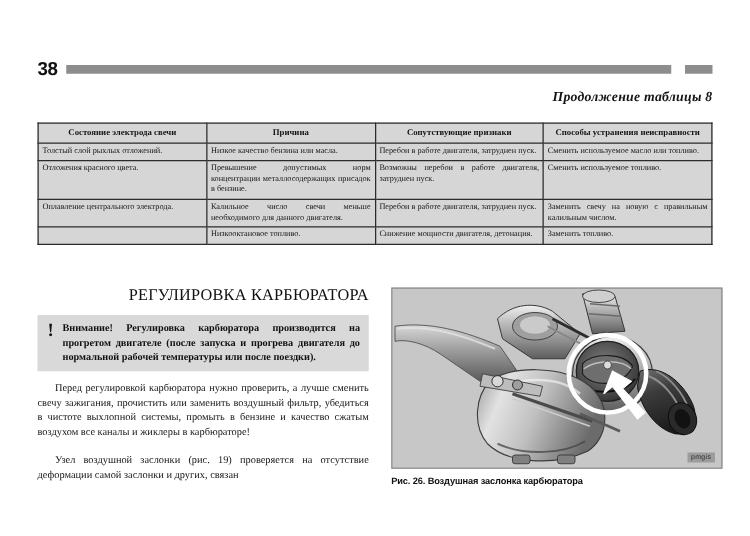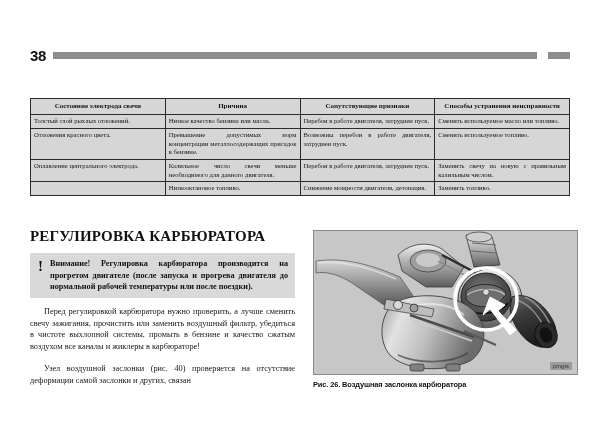--- a/index.html
+++ b/index.html
@@ -118,23 +118,23 @@
 
   
   .leftcol {
     position: absolute;
     left: 30px;
     top: 212px;
     width: 265px;
   }
   h2.sec {
     font-family: "Liberation Serif", "DejaVu Serif", serif;
-    font-weight: bold;
-    font-size: 15px;
-    text-align: left;
+    font-weight: normal;
+    font-size: 13px;
+    text-align: right;
     margin: 0 0 8px 0;
     letter-spacing: 0.2px;
     color: #111;
   }
   .warnbox {
     background: #d9d9d9;
     padding: 5px 7px 5px 7px;
     display: flex;
     gap: 6px;
     align-items: flex-start;
@@ -220,20 +220,21 @@
 <body>
 
 <div class="page">
 
   <div class="runhead">
     <span class="runhead-page">38</span>
     <span class="runhead-rule"></span>
     <span class="runhead-tail"></span>
   </div>
 
+  <div class="tbl-cont">Продолжение таблицы 8</div>
 
   <div class="tbl-wrap">
     <table class="spark">
       <thead>
         <tr>
           <th class="c1">Состояние электрода свечи</th>
           <th class="c2">Причина</th>
           <th class="c3">Сопутствующие признаки</th>
           <th class="c4">Способы устранения неисправности</th>
         </tr>
@@ -270,21 +271,21 @@
   <div class="leftcol">
     <h2 class="sec">РЕГУЛИРОВКА КАРБЮРАТОРА</h2>
 
     <div class="warnbox">
       <div class="warn-icon">!</div>
       <div class="warn-text">Внимание! Регулировка карбюратора про­изводится на прогретом двигателе (после за­пуска и прогрева двигателя до нормальной рабочей температуры или после поездки).</div>
     </div>
 
     <p class="body">Перед регулировкой карбюратора нужно проверить, а лучше сменить свечу зажигания, прочистить или заме­нить воздушный фильтр, убедиться в чистоте выхлопной системы, промыть в бензине и качество сжатым воздухом все каналы и жиклеры в карбюраторе!</p>
 
-    <p class="body">Узел воздушной заслонки (рис. 40) проверяется на от­сутствие деформации самой заслонки и других, связан­</p>
+    <p class="body">Узел воздушной заслонки (рис. 19) проверяется на от­сутствие деформации самой заслонки и других, связан­</p>
   </div>
 
   <div class="figure">
     <div class="fig-frame">
       <svg class="fig-svg" viewBox="0 0 263 143" preserveAspectRatio="none">
         <defs>
           <linearGradient id="gMetal" x1="0" y1="0" x2="0" y2="1">
             <stop offset="0%" stop-color="#f0f0f0"></stop>
             <stop offset="35%" stop-color="#b9b9b9"></stop>
             <stop offset="70%" stop-color="#8a8a8a"></stop>

